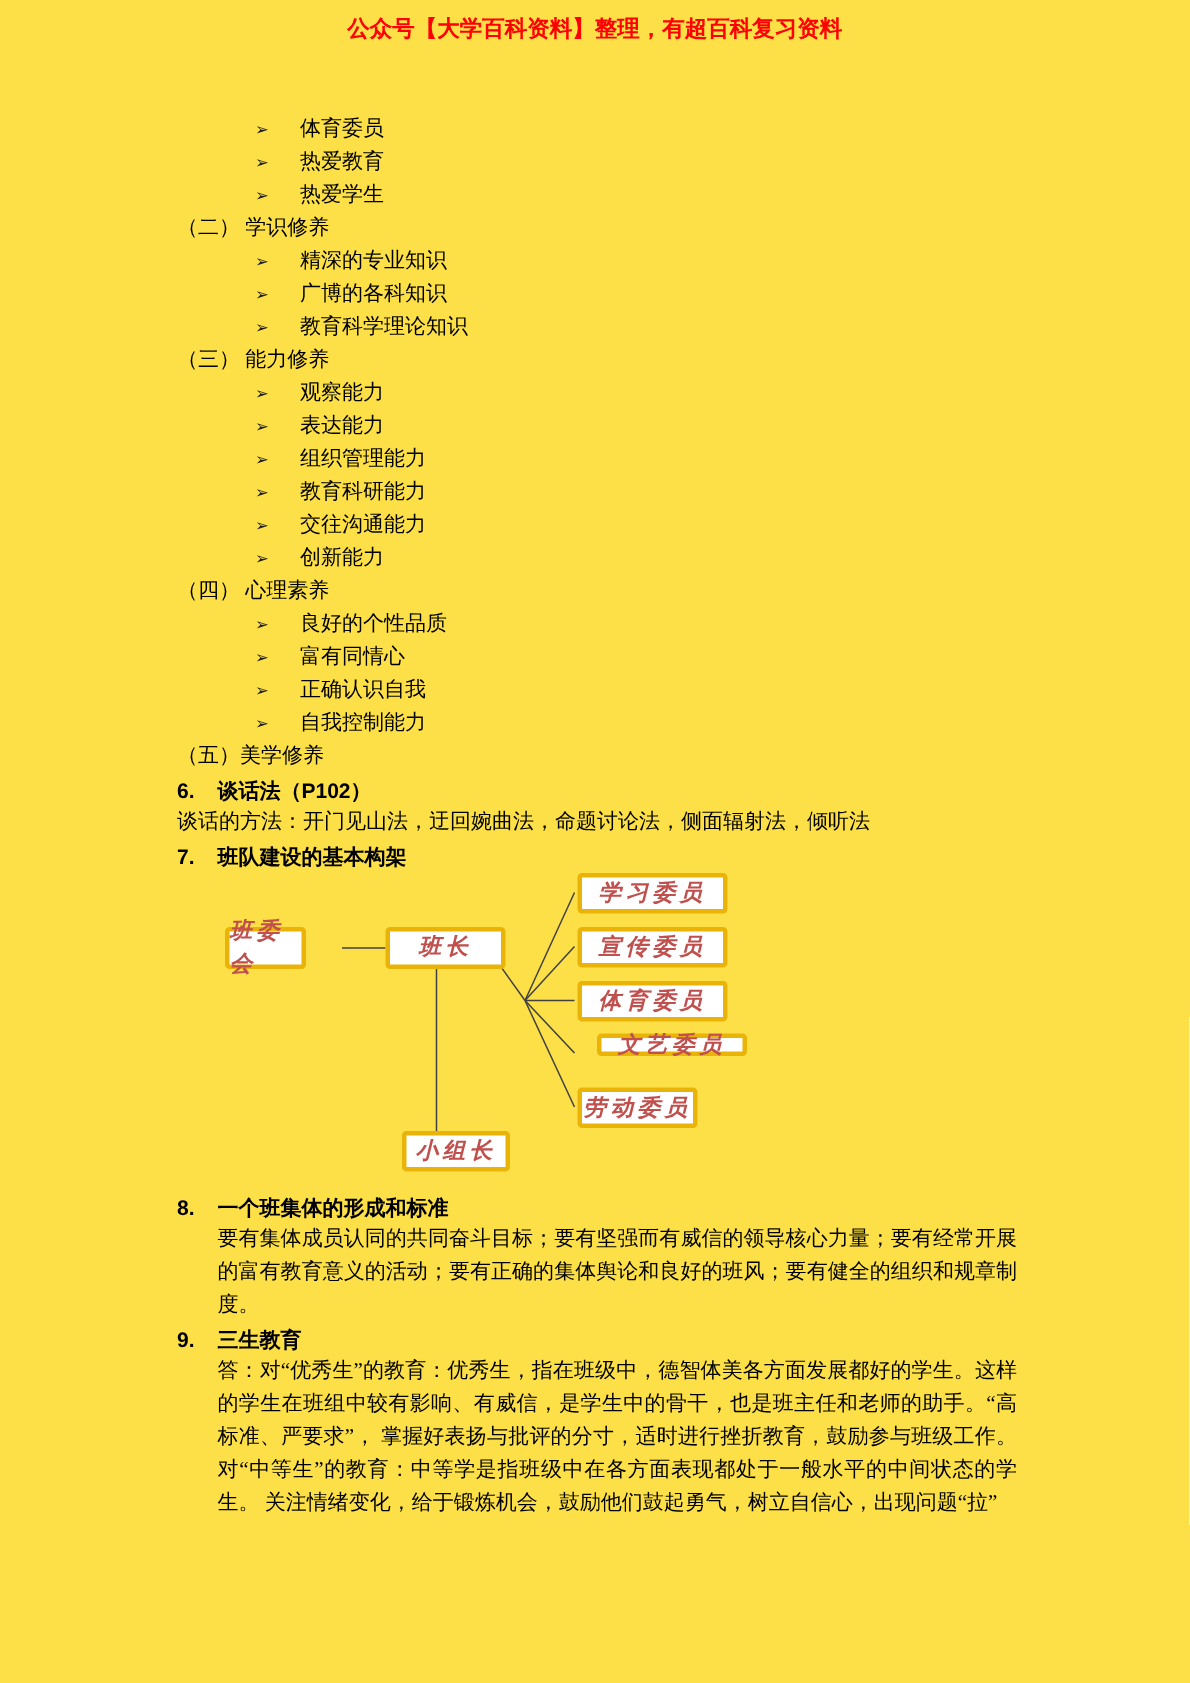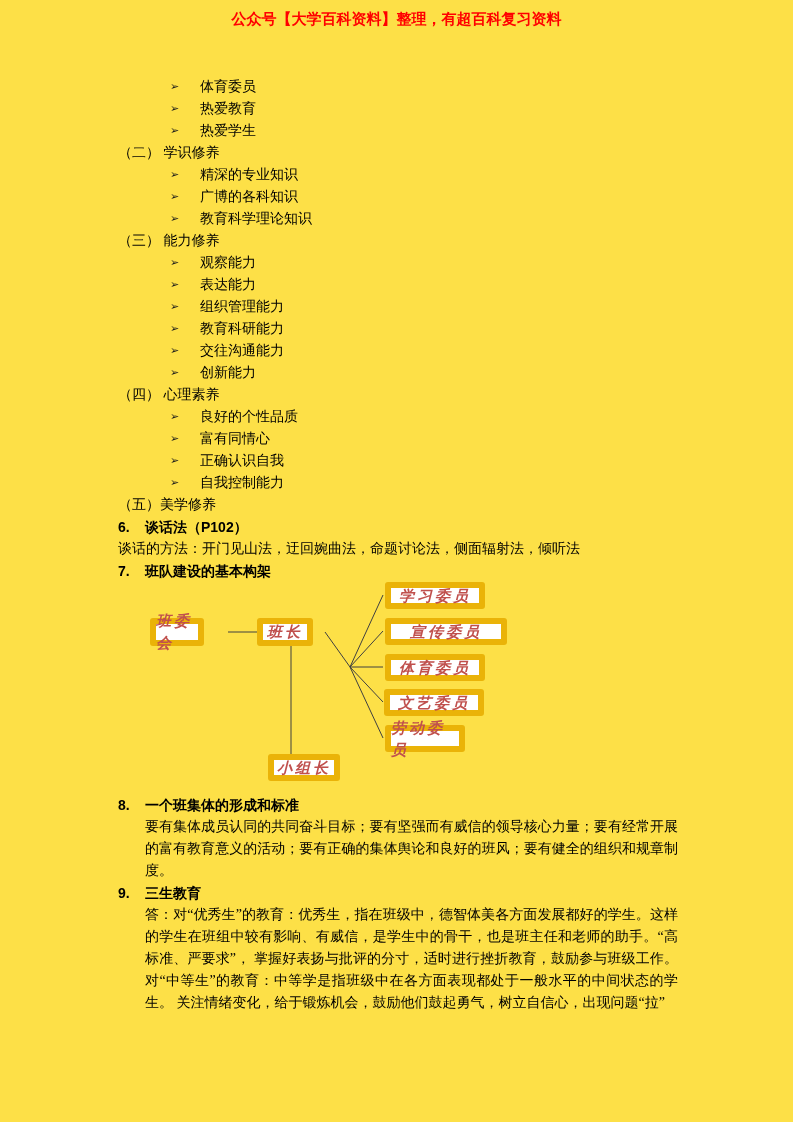--- a/index.html
+++ b/index.html
@@ -26,21 +26,21 @@
   .num-heading {
     display:flex; height:22px; font-weight:bold;
     font-family:"Liberation Sans","DejaVu Sans",sans-serif; font-size:14px;
   }
   .num-heading .num { width:27px; }
   .para { text-align:justify; }
   .para.indented { margin-left:27px; }
   .diagram { position:relative; width:560px; height:212px; }
   .diagram svg { position:absolute; left:0; top:0; }
   .dbox {
-    position:absolute; border:6px solid #eab308; border-radius:3px;
+    position:absolute; border:3px solid #eab308; border-radius:3px;
     background:#fff; display:flex; align-items:center; justify-content:center;
     color:#c0504d; font-weight:bold; font-style:italic;
     font-size:15px; letter-spacing:3px;
   }
 </style>
 </head>
 <body>
 
 <div class="page">
 
@@ -137,25 +137,25 @@
         <line x1="110" y1="50" x2="139" y2="50" stroke="#404040" stroke-width="1"></line>
         <line x1="173" y1="64" x2="173" y2="172" stroke="#404040" stroke-width="1"></line>
         <line x1="207" y1="50" x2="232" y2="85" stroke="#404040" stroke-width="1"></line>
         <line x1="232" y1="85" x2="265" y2="13" stroke="#404040" stroke-width="1"></line>
         <line x1="232" y1="85" x2="265" y2="49" stroke="#404040" stroke-width="1"></line>
         <line x1="232" y1="85" x2="265" y2="85" stroke="#404040" stroke-width="1"></line>
         <line x1="232" y1="85" x2="265" y2="120" stroke="#404040" stroke-width="1"></line>
         <line x1="232" y1="85" x2="265" y2="156" stroke="#404040" stroke-width="1"></line>
       </svg>
       <div class="dbox" style="left:32px; top:36px; width:54px; height:28px;">班委会</div>
-      <div class="dbox" style="left:139px; top:36px; width:56px; height:28px;">班长</div>
+      <div class="dbox" style="left:139px; top:36px; width:80px; height:28px;">班长</div>
       <div class="dbox" style="left:267px; top:0px; width:100px; height:27px;">学习委员</div>
-      <div class="dbox" style="left:267px; top:36px; width:122px; height:27px;">宣传委员</div>
+      <div class="dbox" style="left:267px; top:36px; width:100px; height:27px;">宣传委员</div>
       <div class="dbox" style="left:267px; top:72px; width:100px; height:27px;">体育委员</div>
-      <div class="dbox" style="left:266px; top:107px; width:100px; height:27px;text-align:center;">文艺委员</div>
+      <div class="dbox" style="left:280px; top:107px; width:100px; height:15px;text-align:center;">文艺委员</div>
       <div class="dbox" style="left:267px; top:143px; width:80px; height:27px;">劳动委员</div>
       <div class="dbox" style="left:150px; top:172px; width:72px; height:27px;">小组长</div>
     </div>
 
     <div class="num-heading">
       <span class="num">8.</span>
       <span>一个班集体的形成和标准</span>
     </div>
     <div class="para indented">要有集体成员认同的共同奋斗目标；要有坚强而有威信的领导核心力量；要有经常开展的富有教育意义的活动；要有正确的集体舆论和良好的班风；要有健全的组织和规章制度。</div>
 

